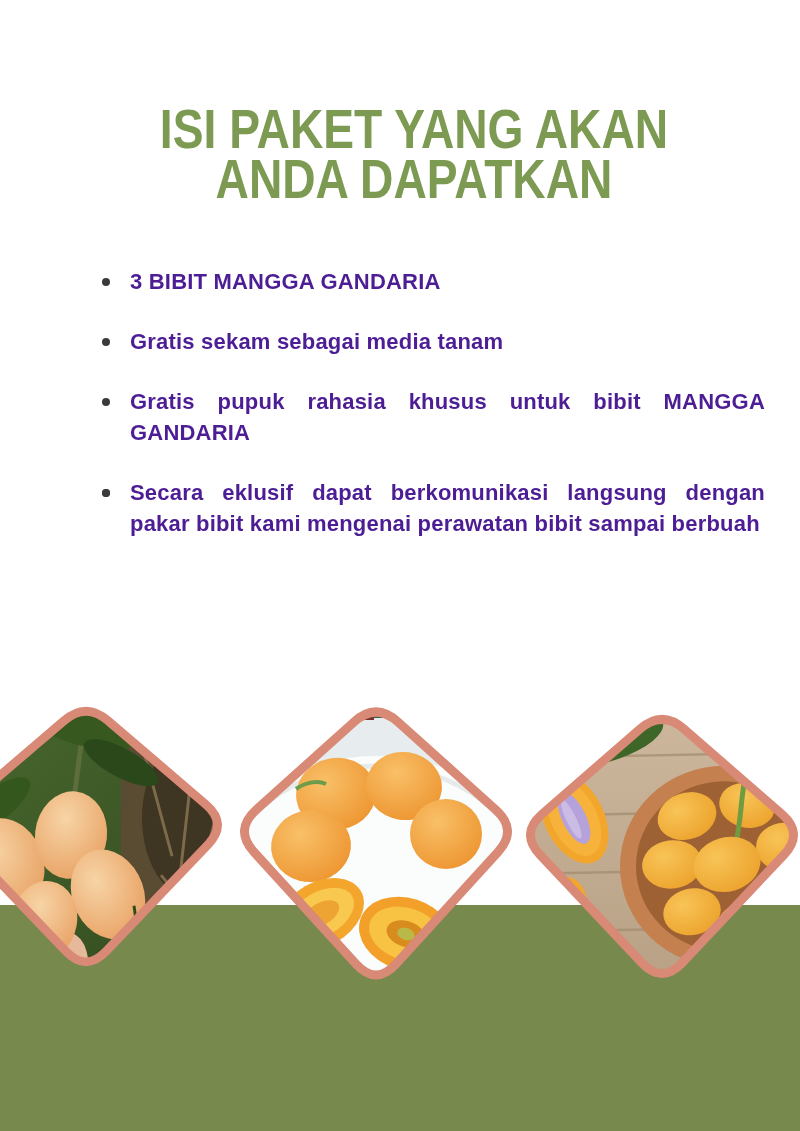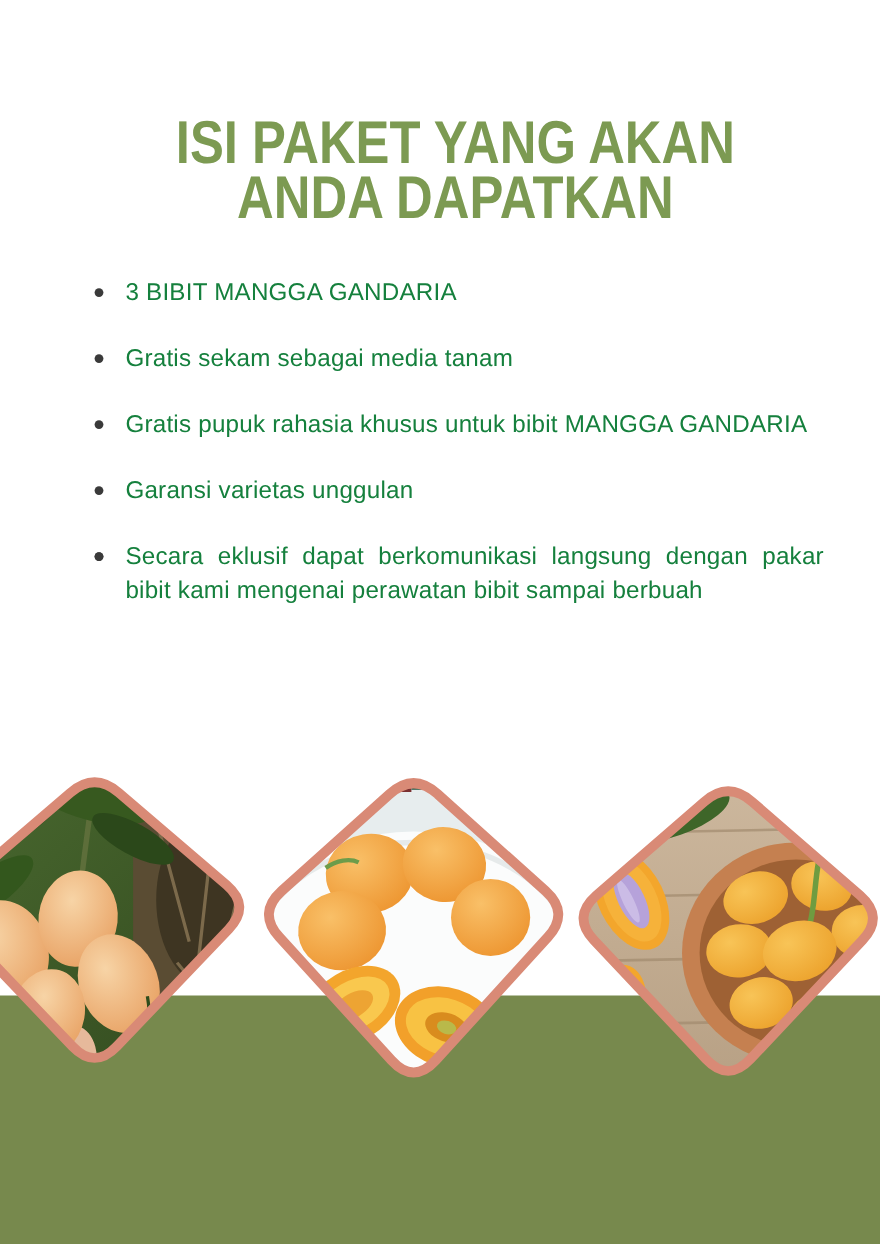--- a/index.html
+++ b/index.html
@@ -10,22 +10,22 @@
   
   .heading{
     position:absolute;top:104px;left:0;width:800px;text-align:center;
     color:#7c9a52;font-size:55px;font-weight:800;line-height:50px;
     letter-spacing:0px;transform:translateX(14px) scaleX(0.84);
     transform-origin:50% 0;margin:0;
   }
   .heading span{display:block;}
   
   .pkg-list{
-    position:absolute;left:78px;top:250px;width:671px;margin:0;padding:0;
-    list-style:none;color:#15803d;font-size:22px;font-weight:400;
+    position:absolute;left:78px;top:250px;width:671px;margin:16px;padding:0;
+    list-style:none;color:#4c1d95;font-size:22px;font-weight:700;
     line-height:31px;letter-spacing:0.2px;
   }
   .pkg-list li{
     position:relative;padding-left:36px;margin:0 0 29px 0;text-align:justify;
   }
   .pkg-list .dot{
     position:absolute;left:8px;top:12px;width:8px;height:8px;
     border-radius:50%;background:#3a3a3a;
   }
   
@@ -46,21 +46,20 @@
 
   <h1 class="heading">
     <span>ISI PAKET YANG AKAN</span>
     <span>ANDA DAPATKAN</span>
   </h1>
 
   <ul class="pkg-list">
     <li><span class="dot"></span><span>3 BIBIT MANGGA GANDARIA</span></li>
     <li><span class="dot"></span><span>Gratis sekam sebagai media tanam</span></li>
     <li><span class="dot"></span><span>Gratis pupuk rahasia khusus untuk bibit MANGGA GANDARIA</span></li>
-    <li><span class="dot"></span><span>Garansi varietas unggulan</span></li>
     <li><span class="dot"></span></li>
     <li><span class="dot"></span><span>Secara eklusif dapat berkomunikasi langsung dengan pakar bibit kami mengenai perawatan bibit sampai berbuah</span></li>
   </ul>
 
   <div class="band"></div>
 
   <svg class="frame frame-a" viewBox="0 0 300 300" preserveAspectRatio="none">
     <defs>
       <clipPath id="clipA">
           <path d="M172,28 L270,116 Q292,136 272,158 L170,270 Q150,292 130,270 L28,158 Q8,136 30,116 L128,28 Q150,8 172,28 Z"></path>

